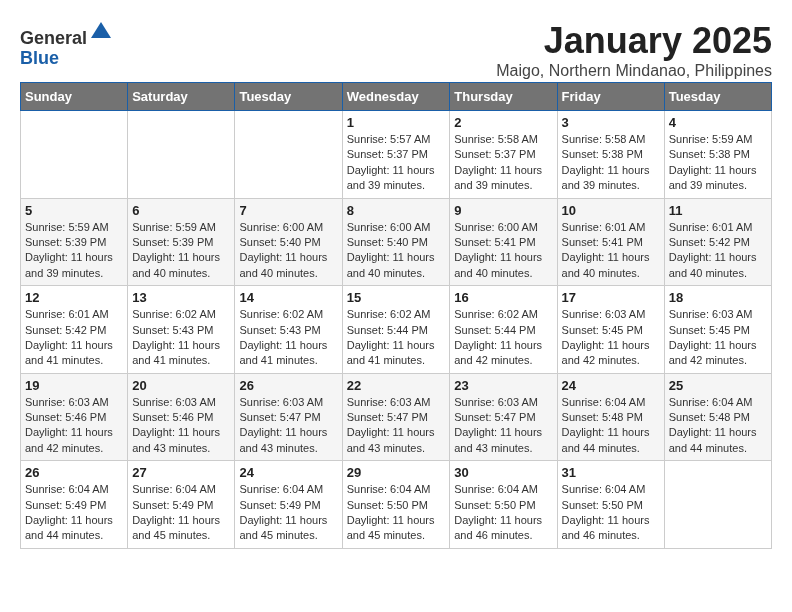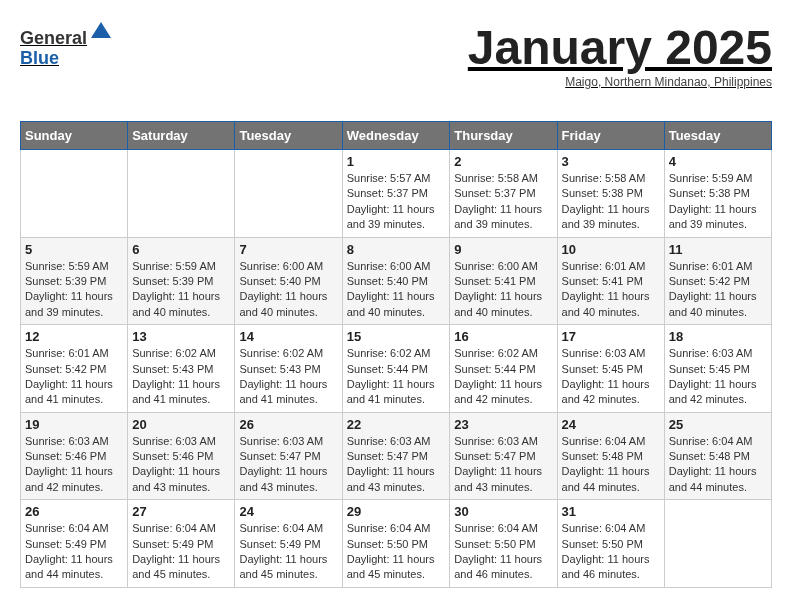--- a/index.html
+++ b/index.html
@@ -7,22 +7,21 @@
       font-family: Arial, sans-serif;
       background: #fff;
       width: 792px;
       min-height: 612px;
       padding: 20px;
     }
     .header {
       display: flex;
       justify-content: space-between;
       align-items: flex-start;
-      margin-bottom: 32px;
-      text-decoration: underline;
+      margin-bottom: 2px;
     }
     .logo {
       display: flex;
       align-items: center;
     }
     .logo-text {
       font-size: 18px;
       font-weight: bold;
       line-height: 1.1;
     }
@@ -30,26 +29,26 @@
     .logo-blue { color: #1a5fa8; }
     .logo-icon {
       width: 24px;
       height: 24px;
       margin-left: 2px;
     }
     .title-block {
       text-align: right;
     }
     .month-title {
-      font-size: 48px;
+      font-size: 36px;
       font-weight: bold;
       color: #222;
     }
     .location-title {
-      font-size: 12px;
+      font-size: 16px;
       color: #444;
     }
     table {
       width: 100%;
       border-collapse: collapse;
       font-size: 11px;
     }
     thead tr th {
       background-color: #737373;
       color: #fff;

